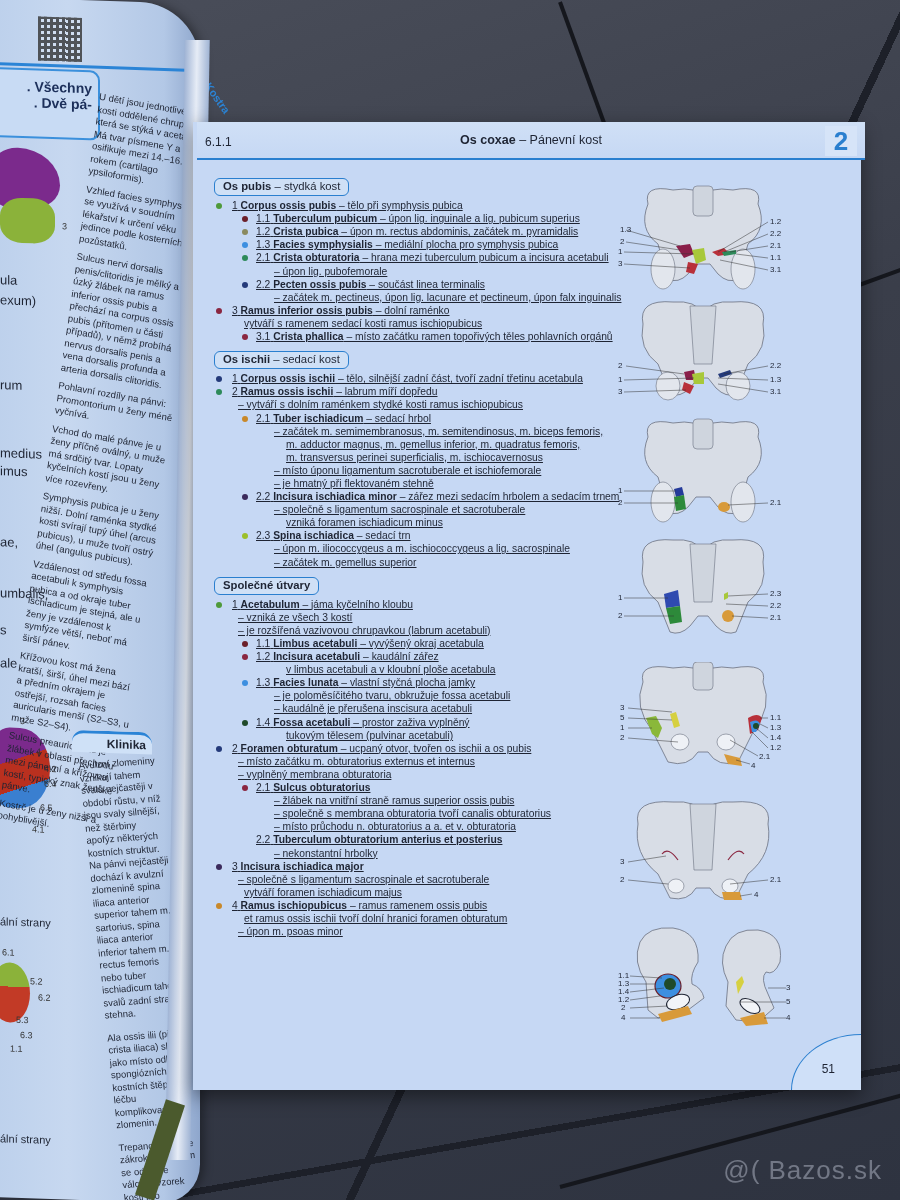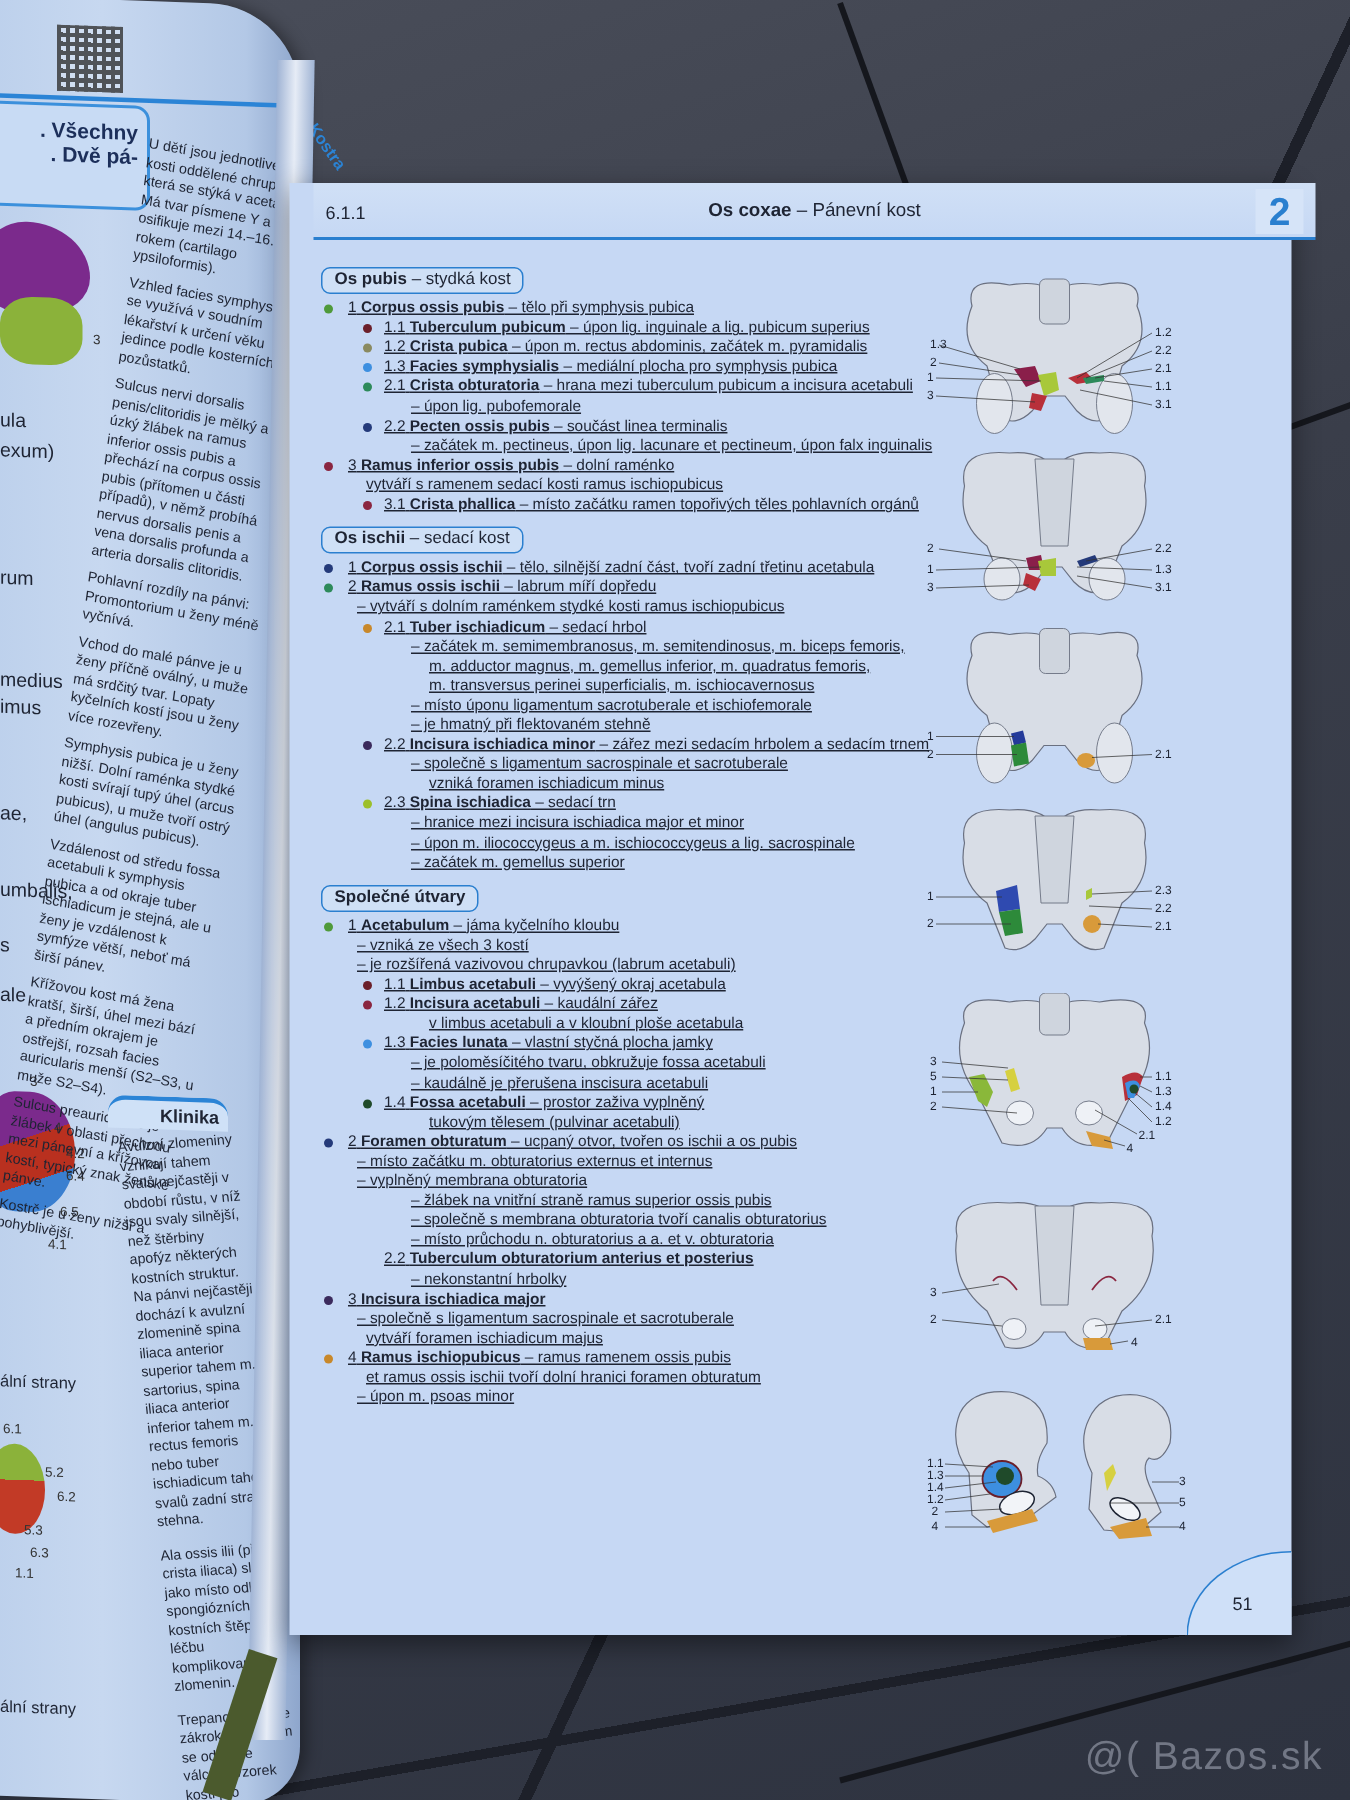--- a/index.html
+++ b/index.html
@@ -99,21 +99,21 @@
     background: #4b5a2d; transform: rotate(18deg);
   }
 
   
   .page {
     position: absolute; left: 193px; top: 122px; width: 668px; height: 968px;
     background: #c6d8f4;
     box-shadow: 0 6px 18px rgba(0,0,0,.45);
   }
   .page-header {
-    position: absolute; left: 16px; top: 0; width: 100%; height: 38px;
+    position: absolute; left: 4px; top: 0; width: 100%; height: 38px;
     display: flex; align-items: center; justify-content: center;
     border-bottom: 2px solid #2a7fcf;
     background: linear-gradient(180deg, #d0e0f6, #c6d8f4);
   }
   .section-num {
     position: absolute; left: 8px; top: 13px; font-size: 12px; color: #1e2433;
   }
   .page-title { font-size: 12.5px; color: #1e2433; }
   .page-title b { font-weight: bold; }
   .chapter-num {
@@ -273,21 +273,20 @@
     <div class="item lvl1"><span class="dot" style="background:#c8882a"></span><span>2.1</span> <b>Tuber ischiadicum</b><span> – sedací hrbol</span></div>
     <div class="item cont1b">– začátek m. semimembranosus, m. semitendinosus, m. biceps femoris,</div>
     <div class="item cont1c">m. adductor magnus, m. gemellus inferior, m. quadratus femoris,</div>
     <div class="item cont1c">m. transversus perinei superficialis, m. ischiocavernosus</div>
     <div class="item cont1b">– místo úponu ligamentum sacrotuberale et ischiofemorale</div>
     <div class="item cont1b">– je hmatný při flektovaném stehně</div>
     <div class="item lvl1"><span class="dot" style="background:#3b2a5c"></span><span>2.2</span> <b>Incisura ischiadica minor</b><span> – zářez mezi sedacím hrbolem a sedacím trnem</span></div>
     <div class="item cont1b">– společně s ligamentum sacrospinale et sacrotuberale</div>
     <div class="item cont1c">vzniká foramen ischiadicum minus</div>
     <div class="item lvl1"><span class="dot" style="background:#9cbf2a"></span><span>2.3</span> <b>Spina ischiadica</b><span> – sedací trn</span></div>
-    <div class="item cont1b">– hranice mezi incisura ischiadica major et minor</div>
     <div class="item cont1b">– úpon m. iliococcygeus a m. ischiococcygeus a lig. sacrospinale</div>
     <div class="item cont1b">– začátek m. gemellus superior</div>
 
     <div class="gap"></div>
 
     
     <div class="sec-box"><b>Společné útvary</b></div>
 
     <div class="item lvl0"><span class="dot" style="background:#4f9a3a"></span><span>1</span> <b>Acetabulum</b><span> – jáma kyčelního kloubu</span></div>
     <div class="item cont0">– vzniká ze všech 3 kostí</div>
@@ -296,20 +295,21 @@
     <div class="item lvl1"><span class="dot" style="background:#8a2640"></span><span>1.2</span> <b>Incisura acetabuli</b><span> – kaudální zářez</span></div>
     <div class="item cont1c">v limbus acetabuli a v kloubní ploše acetabula</div>
     <div class="item lvl1"><span class="dot" style="background:#3d8fe0"></span><span>1.3</span> <b>Facies lunata</b><span> – vlastní styčná plocha jamky</span></div>
     <div class="item cont1b">– je poloměsíčitého tvaru, obkružuje fossa acetabuli</div>
     <div class="item cont1b">– kaudálně je přerušena inscisura acetabuli</div>
     <div class="item lvl1"><span class="dot" style="background:#1f4a2a"></span><span>1.4</span> <b>Fossa acetabuli</b><span> – prostor zaživa vyplněný</span></div>
     <div class="item cont1c">tukovým tělesem (pulvinar acetabuli)</div>
     <div class="item lvl0"><span class="dot" style="background:#243a7a"></span><span>2</span> <b>Foramen obturatum</b><span> – ucpaný otvor, tvořen os ischii a os pubis</span></div>
     <div class="item cont0">– místo začátku m. obturatorius externus et internus</div>
     <div class="item cont0">– vyplněný membrana obturatoria</div>
+    <div class="item lvl1"><span class="dot" style="background:#8a2640"></span><span>2.1</span> <b>Sulcus obturatorius</b><span></span></div>
     <div class="item cont1b">– žlábek na vnitřní straně ramus superior ossis pubis</div>
     <div class="item cont1b">– společně s membrana obturatoria tvoří canalis obturatorius</div>
     <div class="item cont1b">– místo průchodu n. obturatorius a a. et v. obturatoria</div>
     <div class="item lvl1"><span>2.2</span> <b>Tuberculum obturatorium anterius et posterius</b><span></span></div>
     <div class="item cont1b">– nekonstantní hrbolky</div>
     <div class="item lvl0"><span class="dot" style="background:#3b2a5c"></span><span>3</span> <b>Incisura ischiadica major</b><span></span></div>
     <div class="item cont0">– společně s ligamentum sacrospinale et sacrotuberale</div>
     <div class="item cont0b">vytváří foramen ischiadicum majus</div>
     <div class="item lvl0"><span class="dot" style="background:#c8882a"></span><span>4</span> <b>Ramus ischiopubicus</b><span> – ramus ramenem ossis pubis</span></div>
     <div class="item cont0b">et ramus ossis ischii tvoří dolní hranici foramen obturatum</div>

